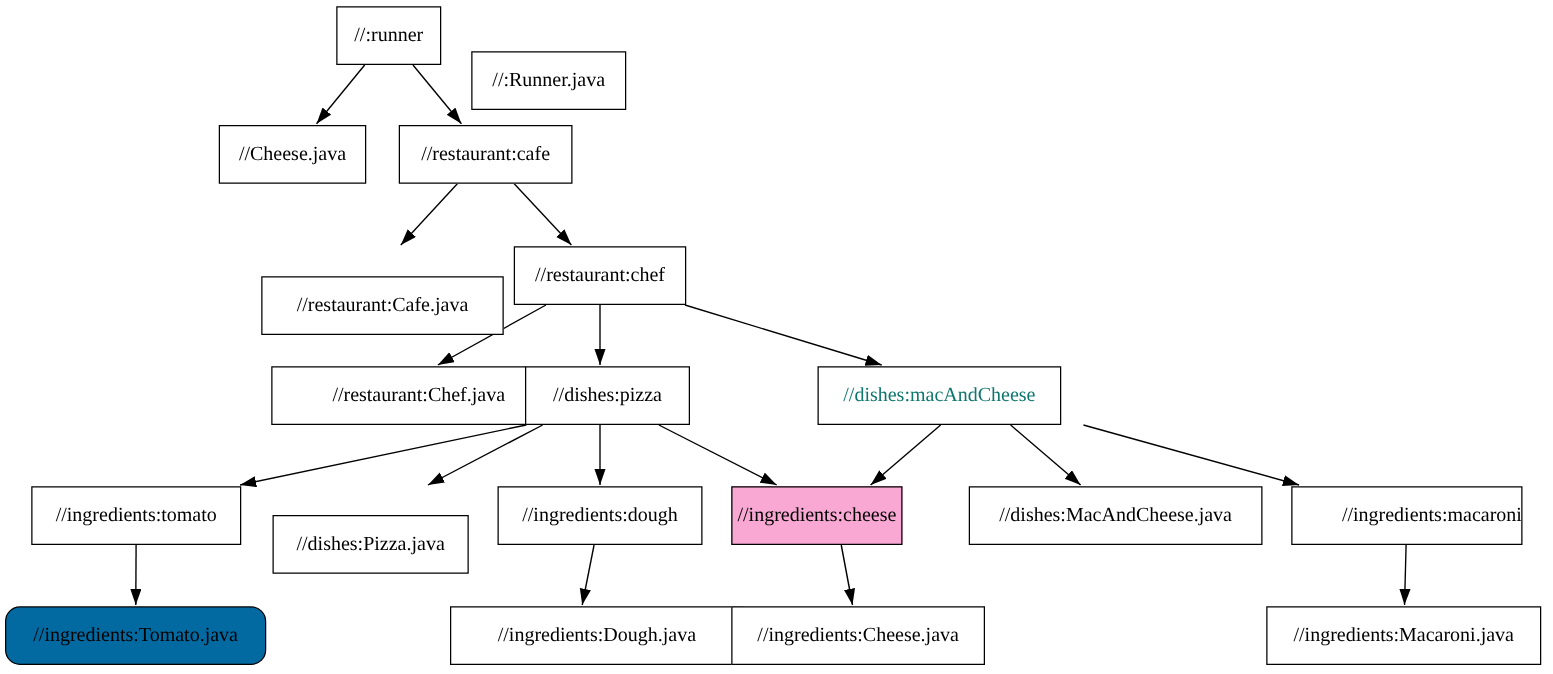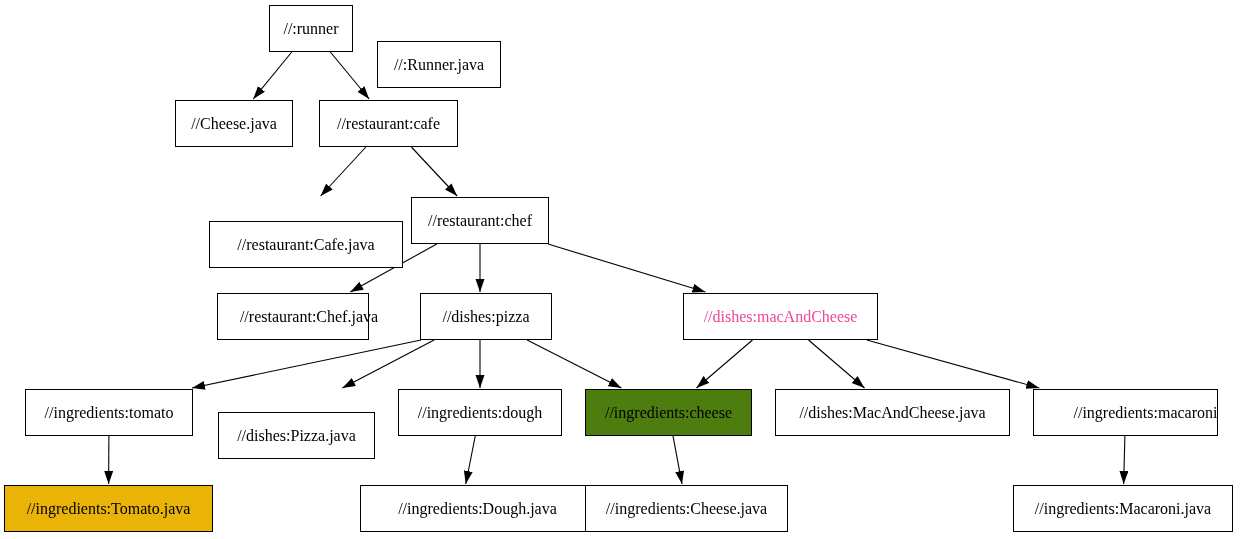--- a/index.html
+++ b/index.html
@@ -72,27 +72,27 @@
         <line x1="1124.875" y1="436" x2="1123.625" y2="484" class="edge" stroke="#000000" marker-end="url(#arrowhead)"></line>
       </g>
   </svg>
   <div id="nodes">
       <div class="node" style="left: 269px; top: 5px; width: 84px; height: 47px; background: rgb(255, 255, 255); border-color: rgb(0, 0, 0); color: rgb(0, 0, 0);">//:runner</div>
       <div class="node" style="left: 377px; top: 5px; width: 124px; height: 47px; background: rgb(255, 255, 255); border-color: rgb(0, 0, 0); color: rgb(0, 0, 0); margin-top: 36px;">//:Runner.java</div>
       <div class="node" style="left: 175px; top: 100px; width: 118px; height: 47px; background: rgb(255, 255, 255); border-color: rgb(0, 0, 0); color: rgb(0, 0, 0);">//Cheese.java</div>
       <div class="node" style="left: 319px; top: 100px; width: 139px; height: 47px; background: rgb(255, 255, 255); border-color: rgb(0, 0, 0); color: rgb(0, 0, 0);">//restaurant:cafe</div>
       <div class="node" style="left: 209px; top: 197px; width: 194px; height: 47px; background: rgb(255, 255, 255); border-color: rgb(0, 0, 0); color: rgb(0, 0, 0); margin-top: 24px;">//restaurant:Cafe.java</div>
       <div class="node" style="left: 411px; top: 197px; width: 138px; height: 47px; background: rgb(255, 255, 255); border-color: rgb(0, 0, 0); color: rgb(0, 0, 0);">//restaurant:chef</div>
-      <div class="node" style="left: 217px; top: 293px; width: 152px; height: 47px; background: rgb(255, 255, 255); border-color: rgb(0, 0, 0); color: rgb(0, 0, 0); padding-left: 32px;">//restaurant:Chef.java</div>
+      <div class="node" style="left: 217px; top: 293px; width: 204px; height: 47px; background: rgb(255, 255, 255); border-color: rgb(0, 0, 0); color: rgb(0, 0, 0); padding-left: 32px;">//restaurant:Chef.java</div>
       <div class="node" style="left: 420px; top: 293px; width: 132px; height: 47px; background: rgb(255, 255, 255); border-color: rgb(0, 0, 0); color: rgb(0, 0, 0);">//dishes:pizza</div>
-      <div class="node" style="left: 683px; top: 293px; width: 195px; height: 47px; background: rgb(255, 255, 255); border-color: rgb(0, 0, 0); color: #ec4899; font-family: Liberation Serif, serif;">//dishes:macAndCheese</div>
+      <div class="node" style="left: 654px; top: 293px; width: 195px; height: 47px; background: rgb(255, 255, 255); border-color: rgb(0, 0, 0); color: #0f766e; font-family: Liberation Serif, serif;">//dishes:macAndCheese</div>
       <div class="node" style="left: 25px; top: 389px; width: 168px; height: 47px; background: rgb(255, 255, 255); border-color: rgb(0, 0, 0); color: rgb(0, 0, 0);">//ingredients:tomato</div>
       <div class="node" style="left: 218px; top: 389px; width: 157px; height: 47px; background: rgb(255, 255, 255); border-color: rgb(0, 0, 0); color: rgb(0, 0, 0); margin-top: 23px;">//dishes:Pizza.java</div>
       <div class="node" style="left: 398px; top: 389px; width: 164px; height: 47px; background: rgb(255, 255, 255); border-color: rgb(0, 0, 0); color: rgb(0, 0, 0);">//ingredients:dough</div>
-      <div class="node" style="left: 585px; top: 389px; width: 167px; height: 47px; background: #4d7c0f; border-color: rgb(0, 0, 0); color: rgb(0, 0, 0);">//ingredients:cheese</div>
+      <div class="node" style="left: 585px; top: 389px; width: 137px; height: 47px; background: #f9a8d4; border-color: rgb(0, 0, 0); color: rgb(0, 0, 0);">//ingredients:cheese</div>
       <div class="node" style="left: 775px; top: 389px; width: 235px; height: 47px; background: rgb(255, 255, 255); border-color: rgb(0, 0, 0); color: rgb(0, 0, 0);">//dishes:MacAndCheese.java</div>
       <div class="node" style="left: 1033px; top: 389px; width: 185px; height: 47px; background: rgb(255, 255, 255); border-color: rgb(0, 0, 0); color: rgb(0, 0, 0); padding-left: 40px;">//ingredients:macaroni</div>
-      <div class="node" style="left: 4px; top: 485px; width: 209px; height: 47px; background: #eab308; border-color: rgb(0, 0, 0); color: rgb(0, 0, 0);">//ingredients:Tomato.java</div>
+      <div class="node" style="left: 4px; top: 485px; width: 209px; height: 47px; background: #0369a1; border-color: rgb(0, 0, 0); color: rgb(0, 0, 0); border-radius: 12px;">//ingredients:Tomato.java</div>
       <div class="node" style="left: 360px; top: 485px; width: 235px; height: 47px; background: rgb(255, 255, 255); border-color: rgb(0, 0, 0); color: rgb(0, 0, 0);">//ingredients:Dough.java</div>
       <div class="node" style="left: 585px; top: 485px; width: 203px; height: 47px; background: rgb(255, 255, 255); border-color: rgb(0, 0, 0); color: rgb(0, 0, 0);">//ingredients:Cheese.java</div>
       <div class="node" style="left: 1013px; top: 485px; width: 220px; height: 47px; background: rgb(255, 255, 255); border-color: rgb(0, 0, 0); color: rgb(0, 0, 0);">//ingredients:Macaroni.java</div>
     </div>
 </div>
 
 </body></html>

